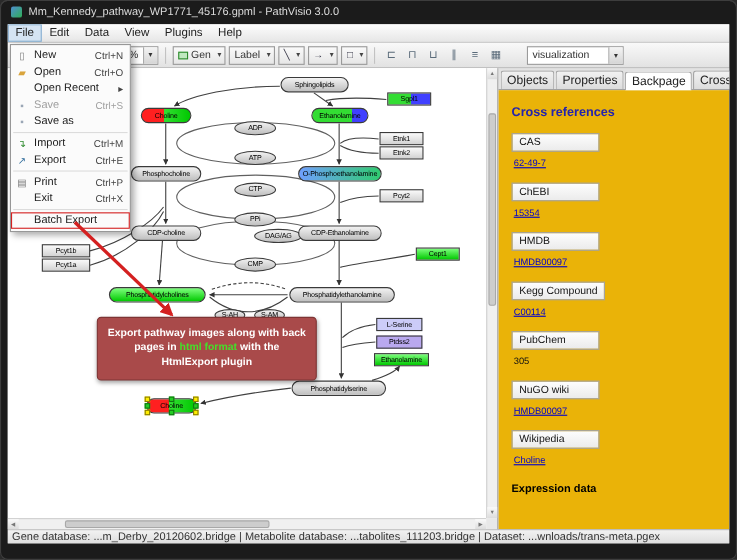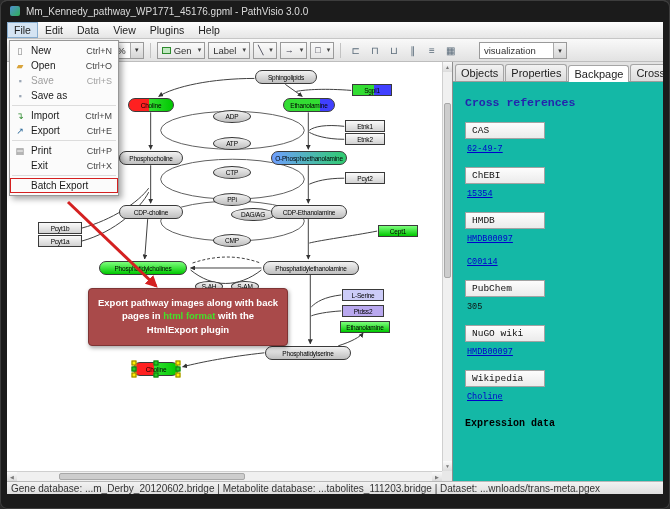--- a/index.html
+++ b/index.html
@@ -76,21 +76,21 @@
   .hscroll .sb-thumb { position:absolute; top:1px; bottom:1px; left:10%; width:45%;
                        background:#cdcdcd; border:1px solid #a8a8a8; border-radius:2px; }
   .sb-corner { position:absolute; right:0; bottom:0; width:10px; height:10px; background:#e8e8e8; }
 
   .right-panel { width:210px; flex:0 0 210px; background:#f2f2f2; display:flex; flex-direction:column; }
   .tabs { display:flex; gap:1px; padding:2px 2px 0 2px; background:#e2e2e2; border-bottom:1px solid #9c9c9c;
           font-size:11px; color:#222; }
   .tab { padding:2px 5px 1px; background:linear-gradient(#f2f2f2,#dcdcdc); border:1px solid #a5a5a5;
          border-bottom:none; border-radius:3px 3px 0 0; white-space:nowrap; }
   .tab.active { background:#fff; position:relative; top:1px; padding-bottom:2px; }
-  .panel-body { flex:1; background:#14b8a6; padding:10px 12px; overflow:hidden;font-family:Liberation Mono, monospace; }
+  .panel-body { flex:1; background:#eab308; padding:10px 12px; overflow:hidden; }
   .xref-title { color:#2424ad; font-weight:bold; font-size:11.5px; margin:4px 0 6px; }
   .section { margin-top:13px; }
   .section-header { border:1px solid #a3a3a3; background:linear-gradient(#fdfdfd,#ebebeb);
                     padding:2px 6px; font-size:9.5px; color:#111; width:fit-content; min-width:80px; }
   .section-value { margin:5px 0 0 2px; font-size:8.5px; }
   .section-value a { color:#0000cc; }
   .section-value span { color:#111; }
   .expr-title { font-weight:bold; font-size:10px; color:#000; margin-top:16px; }
 
   .statusbar { height:13px; flex:0 0 13px; background:linear-gradient(#f2f2f2,#dedede);
@@ -285,20 +285,21 @@
             </div>
             <div class="section">
               <div class="section-header">ChEBI</div>
               <div class="section-value"><a href="#">15354</a></div>
             </div>
             <div class="section">
               <div class="section-header">HMDB</div>
               <div class="section-value"><a href="#">HMDB00097</a></div>
             </div>
             <div class="section">
+              <div class="section-header">Kegg Compound</div>
               <div class="section-value"><a href="#">C00114</a></div>
             </div>
             <div class="section">
               <div class="section-header">PubChem</div>
               <div class="section-value"><span>305</span></div>
             </div>
             <div class="section">
               <div class="section-header">NuGO wiki</div>
               <div class="section-value"><a href="#">HMDB00097</a></div>
             </div>
@@ -325,20 +326,25 @@
   <div id="file-menu-items">
       <div class="fm-item">
         <span class="fm-icon" style="color: rgb(122, 122, 122);">▯</span>
         <span class="fm-label">New</span>
         <span class="fm-shortcut">Ctrl+N</span>
       </div>
       <div class="fm-item">
         <span class="fm-icon" style="color: rgb(217, 164, 60);">▰</span>
         <span class="fm-label">Open</span>
         <span class="fm-shortcut">Ctrl+O</span>
+      </div>
+      <div class="fm-item">
+        <span class="fm-icon"></span>
+        <span class="fm-label">Open Recent</span>
+        <span class="fm-shortcut">▸</span>
       </div>
       <div class="fm-item disabled">
         <span class="fm-icon" style="color: rgb(154, 166, 181);">▪</span>
         <span class="fm-label">Save</span>
         <span class="fm-shortcut">Ctrl+S</span>
       </div>
       <div class="fm-item">
         <span class="fm-icon" style="color: rgb(154, 166, 181);">▪</span>
         <span class="fm-label">Save as</span>
         <span class="fm-shortcut"></span>

